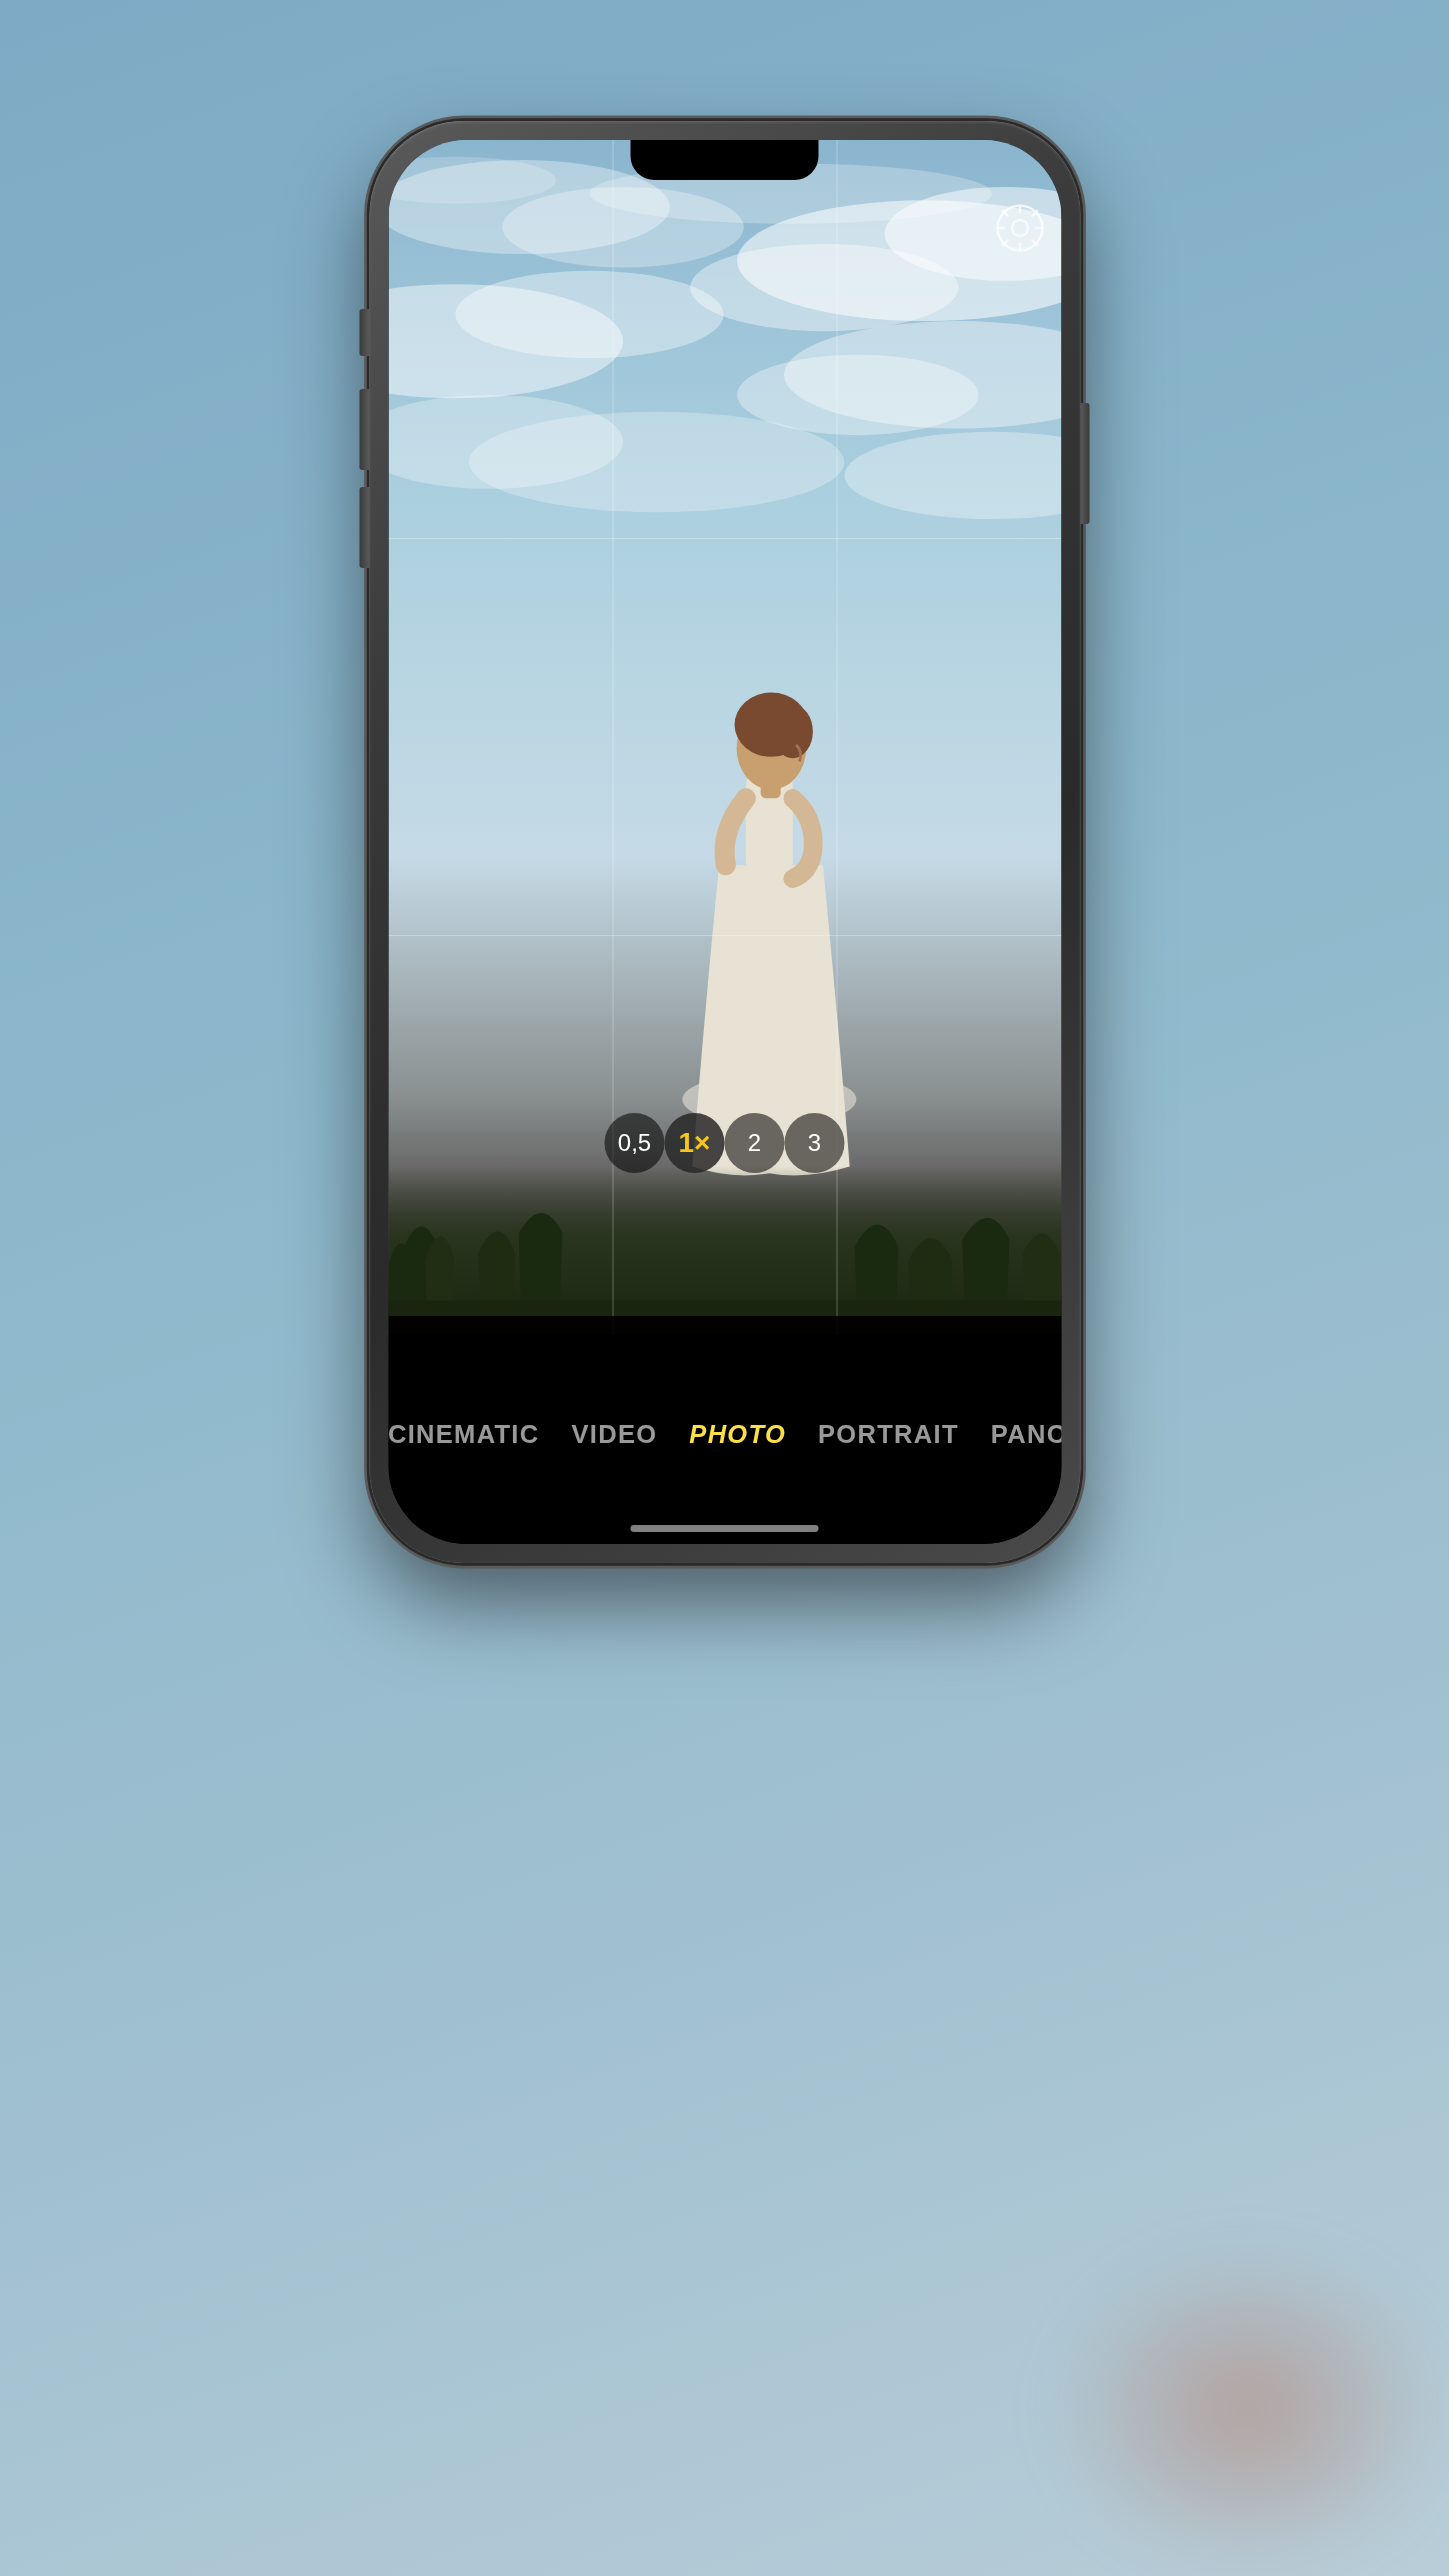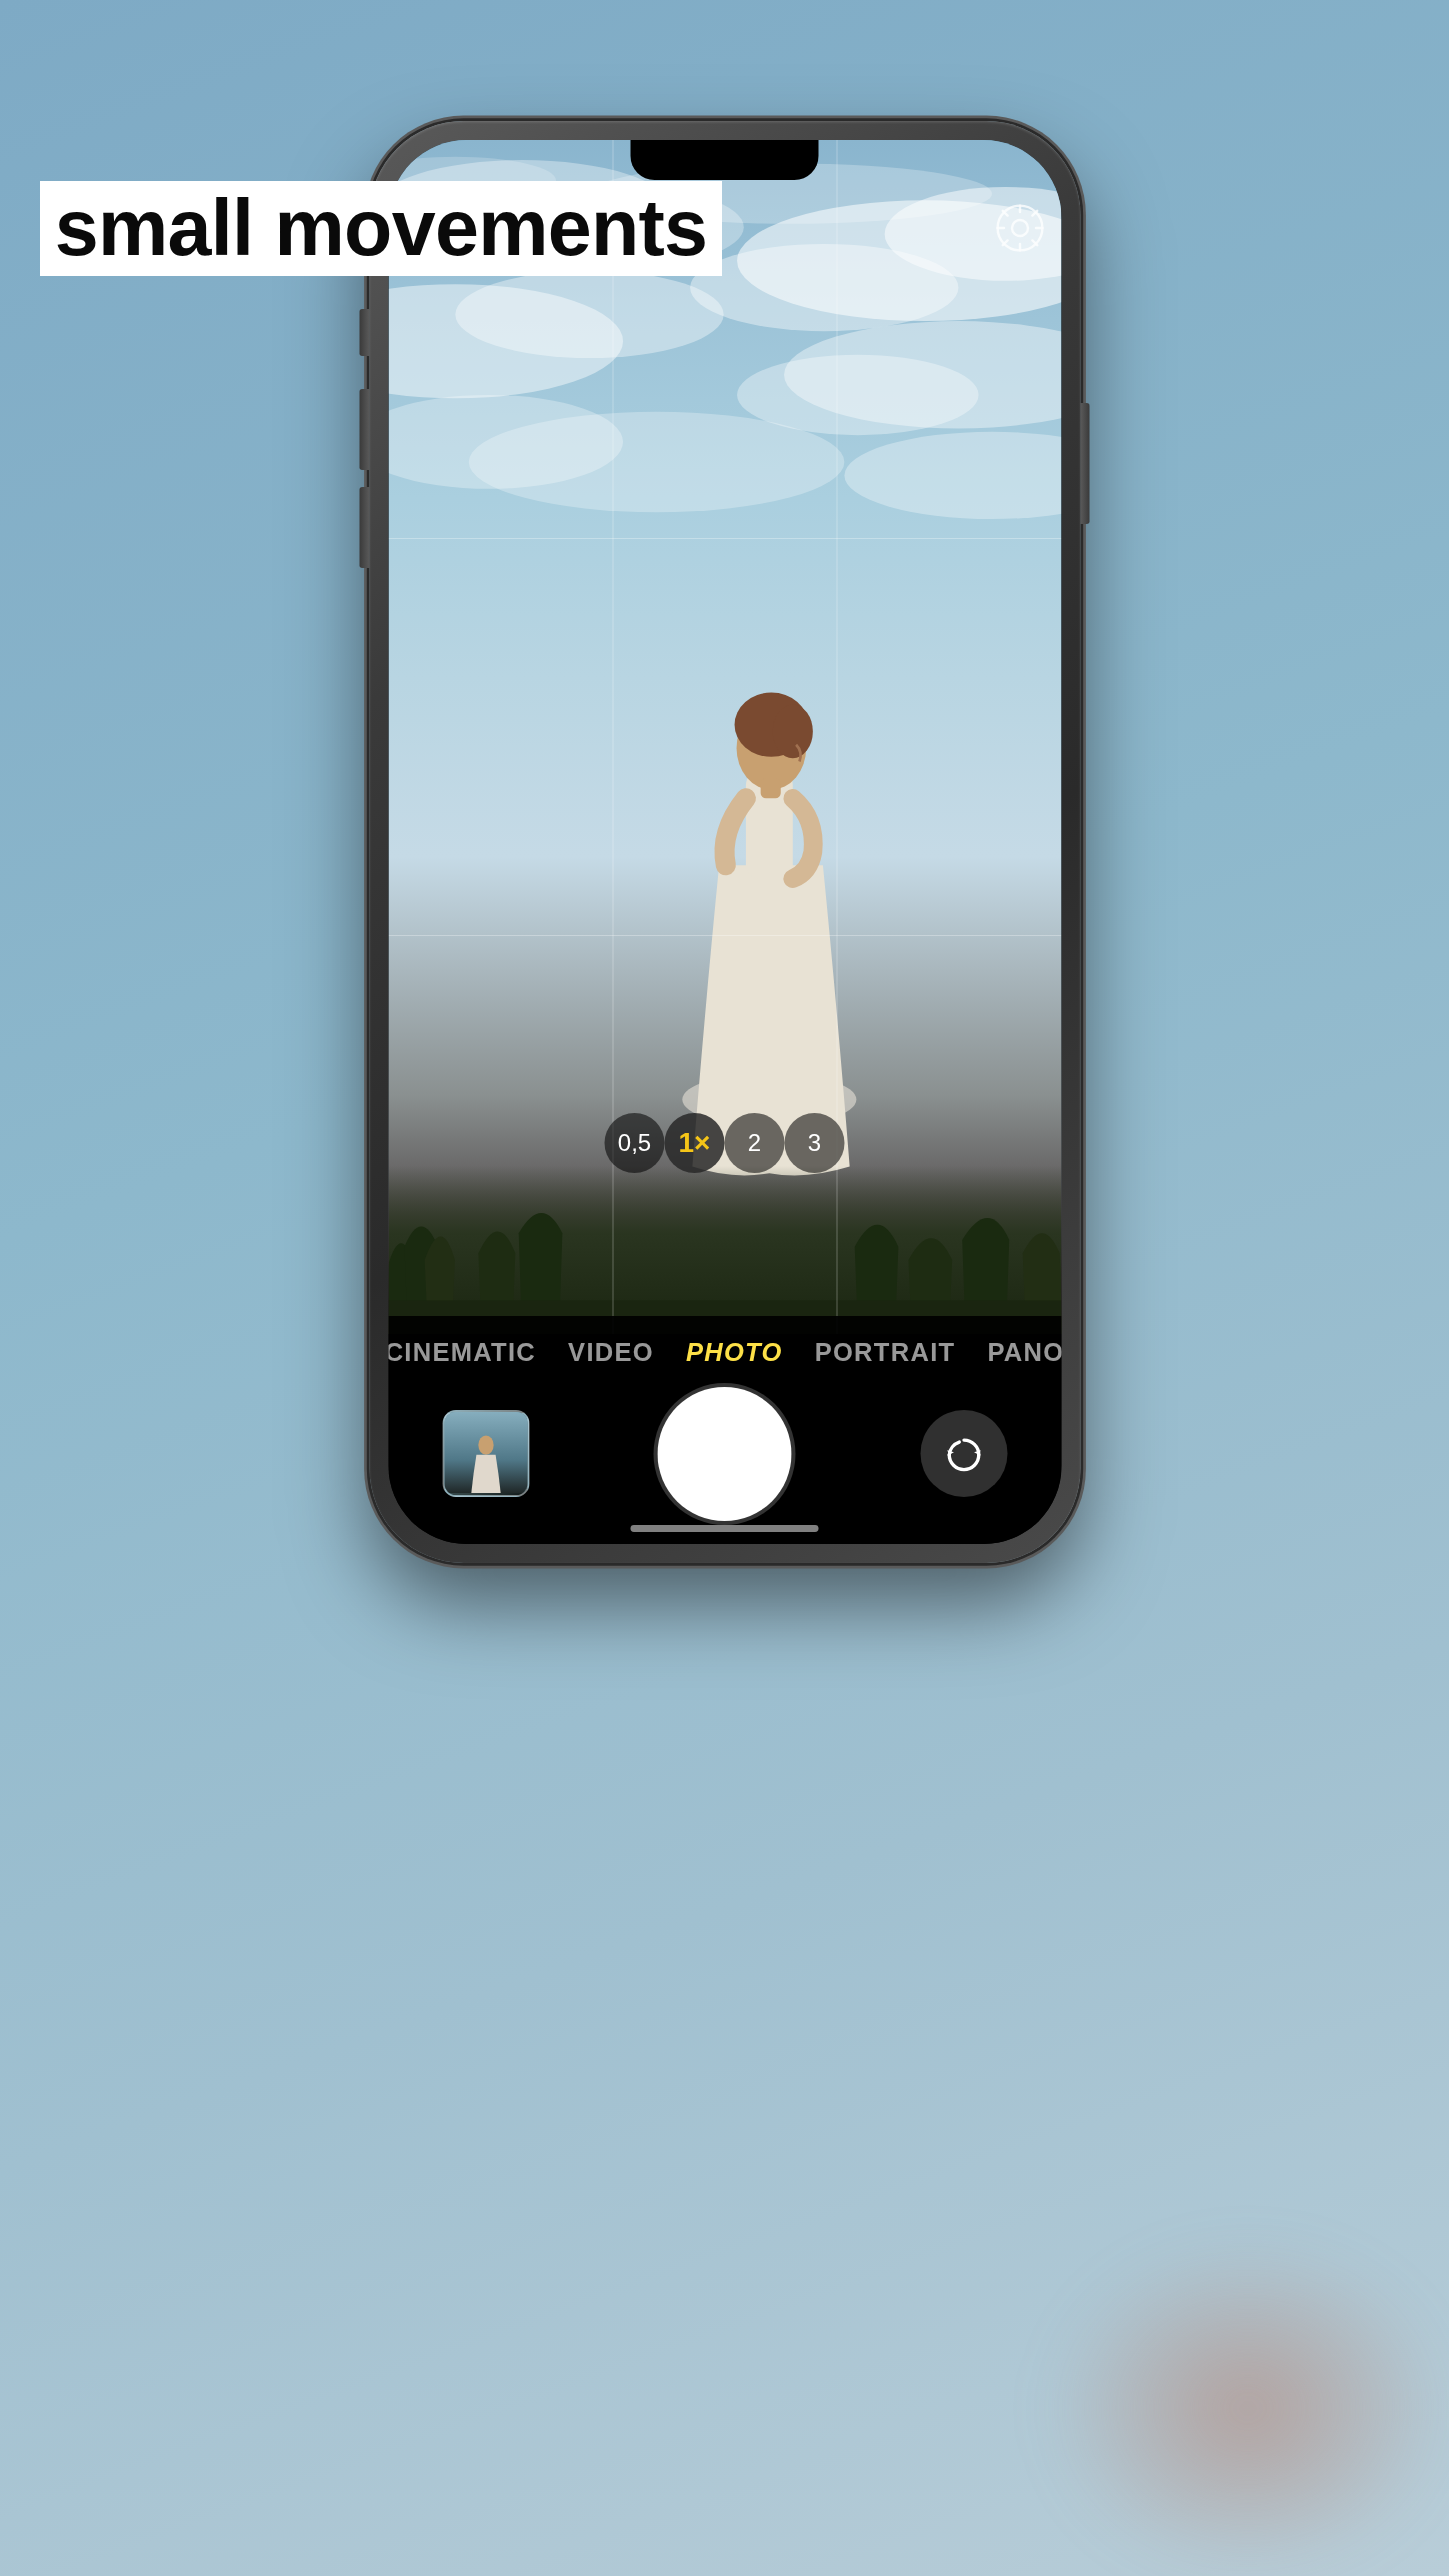--- a/index.html
+++ b/index.html
@@ -243,21 +243,21 @@
 
     
     .camera-modes-bar {
       position: absolute;
       bottom: 0;
       left: 0;
       right: 0;
       height: 228px;
       background: rgba(0,0,0,0.92);
       display: flex;
-      flex-direction: column;
+      flex-direction: row;
       align-items: center;
     }
 
     .mode-labels {
       display: flex;
       gap: 32px;
       align-items: center;
       padding-top: 21.5px;
       padding-bottom: 13.4px;
     }
@@ -517,25 +517,20 @@
           </svg>
         </div>
       </div>
 
       <div class="home-indicator"></div>
     </div>
   </div>
 </div>
 
 <div class="headline-block">
-  <div class="hl-row">
-    <div class="hl-bg">
-      <span class="hl-text">small movements</span>
-    </div>
-  </div>
 </div>
 
 <div class="gear-icon-overlay">
   <svg viewBox="0 0 60 60" width="50" height="50">
     <circle cx="30" cy="30" r="28" fill="none" stroke="white" stroke-width="3" opacity="0.85"></circle>
     <circle cx="30" cy="30" r="10" fill="none" stroke="white" stroke-width="3" opacity="0.85"></circle>
     <path d="M30 2 L30 10 M30 50 L30 58 M2 30 L10 30 M50 30 L58 30 M8.5 8.5 L14.5 14.5 M45.5 45.5 L51.5 51.5 M51.5 8.5 L45.5 14.5 M14.5 45.5 L8.5 51.5" stroke="white" stroke-width="3" stroke-linecap="round" opacity="0.85"></path>
   </svg>
 </div>
 

